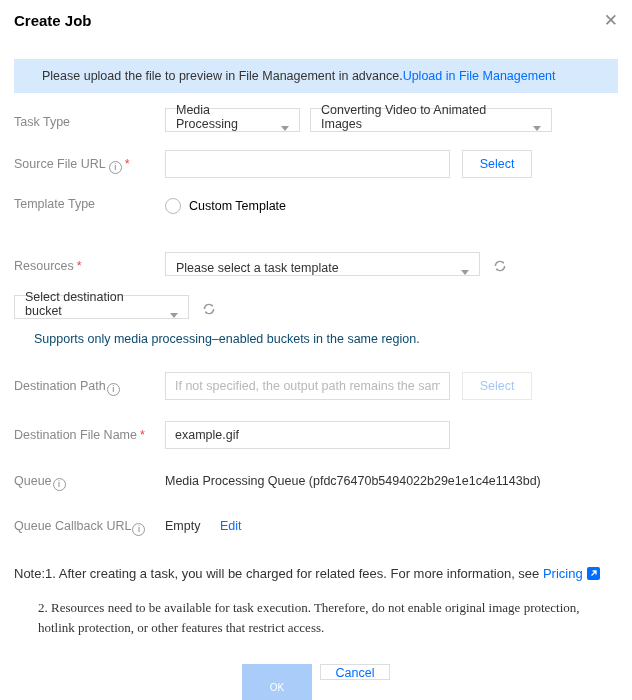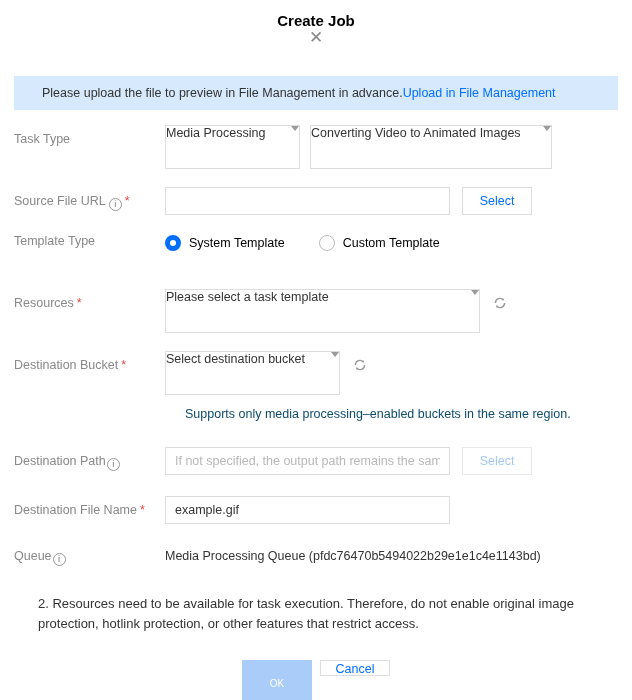--- a/index.html
+++ b/index.html
@@ -8,21 +8,21 @@
     width: 632px; height: 700px;
     background: #ffffff;
     font-family: "Liberation Sans", sans-serif;
     color: #333;
     font-size: 12.5px;
     overflow: hidden;
   }
   .dialog { position: relative; padding: 0 14px; width: 632px; height: 700px; }
 
   
-  .dialog-header { display: flex; justify-content: space-between; align-items: center; padding-top: 12px; flex-direction: column; }
+  .dialog-header { display: flex; justify-content: space-between; align-items: center; padding-top: 12px; }
   .dialog-title { font-size: 15px; font-weight: bold; color: #000; }
   .close-x { color: #8a8a8a; font-size: 17px; line-height: 1; cursor: pointer; font-weight: normal; }
 
   
   .banner { margin-top: 30px; background: #d7e9fc; padding: 10px 28px; font-size: 12.5px; color: #333; }
   .banner a, .link { color: #006eff; text-decoration: none; cursor: pointer; }
 
   
   .form { margin-top: 15px; }
   .form-row { display: flex; align-items: flex-start; margin-bottom: 18px; }
@@ -31,23 +31,23 @@
   .req { color: #e54545; margin-left: 3px; }
   .info-icon {
     display: inline-block; width: 13px; height: 13px; border: 1px solid #999; border-radius: 50%;
     color: #777; font-size: 9px; line-height: 11px; text-align: center; vertical-align: -2px;
     margin-left: 3px; font-style: normal;
   }
   .field { display: flex; align-items: flex-start; }
 
   
   .select-box {
-    height: 44px; border: 1px solid #ddd; background: #fff; cursor: pointer;
-    display: inline-flex; align-items: flex-start; justify-content: space-between;
-    padding: 0 0; color: #333;
+    height: 24px; border: 1px solid #ddd; background: #fff; cursor: pointer;
+    display: inline-flex; align-items: flex-end; justify-content: space-between;
+    padding: 0 10px; color: #333;
   }
   .caret { width: 0; height: 0; border-left: 4px solid transparent; border-right: 4px solid transparent; border-top: 5px solid #9b9b9b; margin-left: 12px; flex-shrink: 0; }
 
   .text-input {
     height: 28px; border: 1px solid #ddd; padding: 0 9px; font-size: 12.5px;
     font-family: "Liberation Sans", sans-serif; color: #333; outline: none; background: #fff;
   }
   .text-input::placeholder { color: #b8b8b8; }
 
   .btn-plain {
@@ -64,21 +64,21 @@
   .radio-dot { width: 16px; height: 16px; border-radius: 50%; flex-shrink: 0; }
   .radio-dot.on { border: 5px solid #006eff; background: #fff; }
   .radio-dot.off { border: 1px solid #bbb; background: #fff; }
 
   .helper-text { margin-top: 12px; color: #0c4a6e; margin-left: 20px; }
   .static-value { padding-top: 1px; color: #333; }
   .edit-link { margin-left: 16px; }
 
   
   .note { margin-top: 28px; color: #333; font-size: 13px; line-height: 20px; }
-  .note-line2 { margin-top: 12px; margin-left: 24px; width: 560px; }
+  .note-line2 { margin-top: 12px; margin-left: 24px; width: 560px; font-family: Liberation Serif, serif; }
   .ext-link-icon { display: inline-block; vertical-align: -2px; margin-left: 4px; }
 
   
   .footer { margin-top: 26px; display: flex; justify-content: center; gap: 8px; }
   .btn-ok {
     width: 70px; height: 47px; background: #a9ccf8; color: #fff; border: none;
     font-size: 10px; font-family: "Liberation Sans", sans-serif; cursor: default;
   }
   .btn-cancel {
     width: 70px; height: 16px; background: #fff; color: #006eff; border: 1px solid #ddd;
@@ -125,24 +125,20 @@
         <input class="text-input" style="width: 285px;" type="text" value="">
         <button class="btn-plain">Select</button>
       </div>
     </div>
 
     <div class="form-row" style="margin-bottom:38px">
       <div class="form-label plain">
         <span>Template Type</span>
       </div>
       <div class="radio-group">
-        <span class="radio-option">
-          <span class="radio-dot on"></span>
-          <span>System Template</span>
-        </span>
         <span class="radio-option">
           <span class="radio-dot off"></span>
           <span>Custom Template</span>
         </span>
       </div>
     </div>
 
     <div class="form-row" style="margin-bottom:18px">
       <div class="form-label">
         <span>Resources</span><span class="req">*</span>
@@ -157,23 +153,20 @@
             <path d="M12.6 8a4.6 4.6 0 0 1-8 3.1" stroke="#999" stroke-width="1.4" fill="none"></path>
             <path d="M3.4 8a4.6 4.6 0 0 1 8-3.1" stroke="#999" stroke-width="1.4" fill="none"></path>
             <path d="M4.1 10.2l.5 2.6 2.1-1.6z" fill="#999"></path>
             <path d="M11.9 5.8l-.5-2.6-2.1 1.6z" fill="#999"></path>
           </svg>
         </span>
       </div>
     </div>
 
     <div class="form-row" style="margin-bottom:26px">
-      <div class="form-label">
-        <span>Destination Bucket</span><span class="req">*</span>
-      </div>
       <div>
         <div class="field">
           <div class="select-box" style="width:175px">
             <span>Select destination bucket</span>
             <span class="caret"></span>
           </div>
           <span class="refresh-icon">
             <svg width="16" height="16" viewBox="0 0 16 16">
               <path d="M12.6 8a4.6 4.6 0 0 1-8 3.1" stroke="#999" stroke-width="1.4" fill="none"></path>
               <path d="M3.4 8a4.6 4.6 0 0 1 8-3.1" stroke="#999" stroke-width="1.4" fill="none"></path>
@@ -205,24 +198,41 @@
       </div>
     </div>
 
     <div class="form-row" style="margin-bottom:27px">
       <div class="form-label plain">
         <span>Queue</span><i class="info-icon" style="margin-left:1px">i</i>
       </div>
       <div class="static-value">Media Processing Queue (pfdc76470b5494022b29e1e1c4e1143bd)</div>
     </div>
 
+    <div class="form-row" style="margin-bottom:0">
+      <div class="form-label plain">
+        <span>Queue Callback URL</span><i class="info-icon" style="margin-left:1px">i</i>
+      </div>
+      <div class="static-value">
+        <span>Empty</span>
+        <span class="link edit-link">Edit</span>
+      </div>
+    </div>
 
   </div>
 
   <div class="note">
+    <div>
+      <span>Note:1. After creating a task, you will be charged for related fees. For more information, see </span><span class="link">Pricing</span><span class="ext-link-icon">
+        <svg width="13" height="13" viewBox="0 0 13 13">
+          <rect width="13" height="13" rx="2" fill="#006eff"></rect>
+          <path d="M4.5 8.5L9 4M5.6 4H9v3.4" stroke="#fff" stroke-width="1.3" fill="none"></path>
+        </svg>
+      </span>
+    </div>
     <div class="note-line2">2. Resources need to be available for task execution. Therefore, do not enable original image protection, hotlink protection, or other features that restrict access.</div>
   </div>
 
   <div class="footer">
     <button class="btn-ok">OK</button>
     <button class="btn-cancel">Cancel</button>
   </div>
 
 </div>
 

